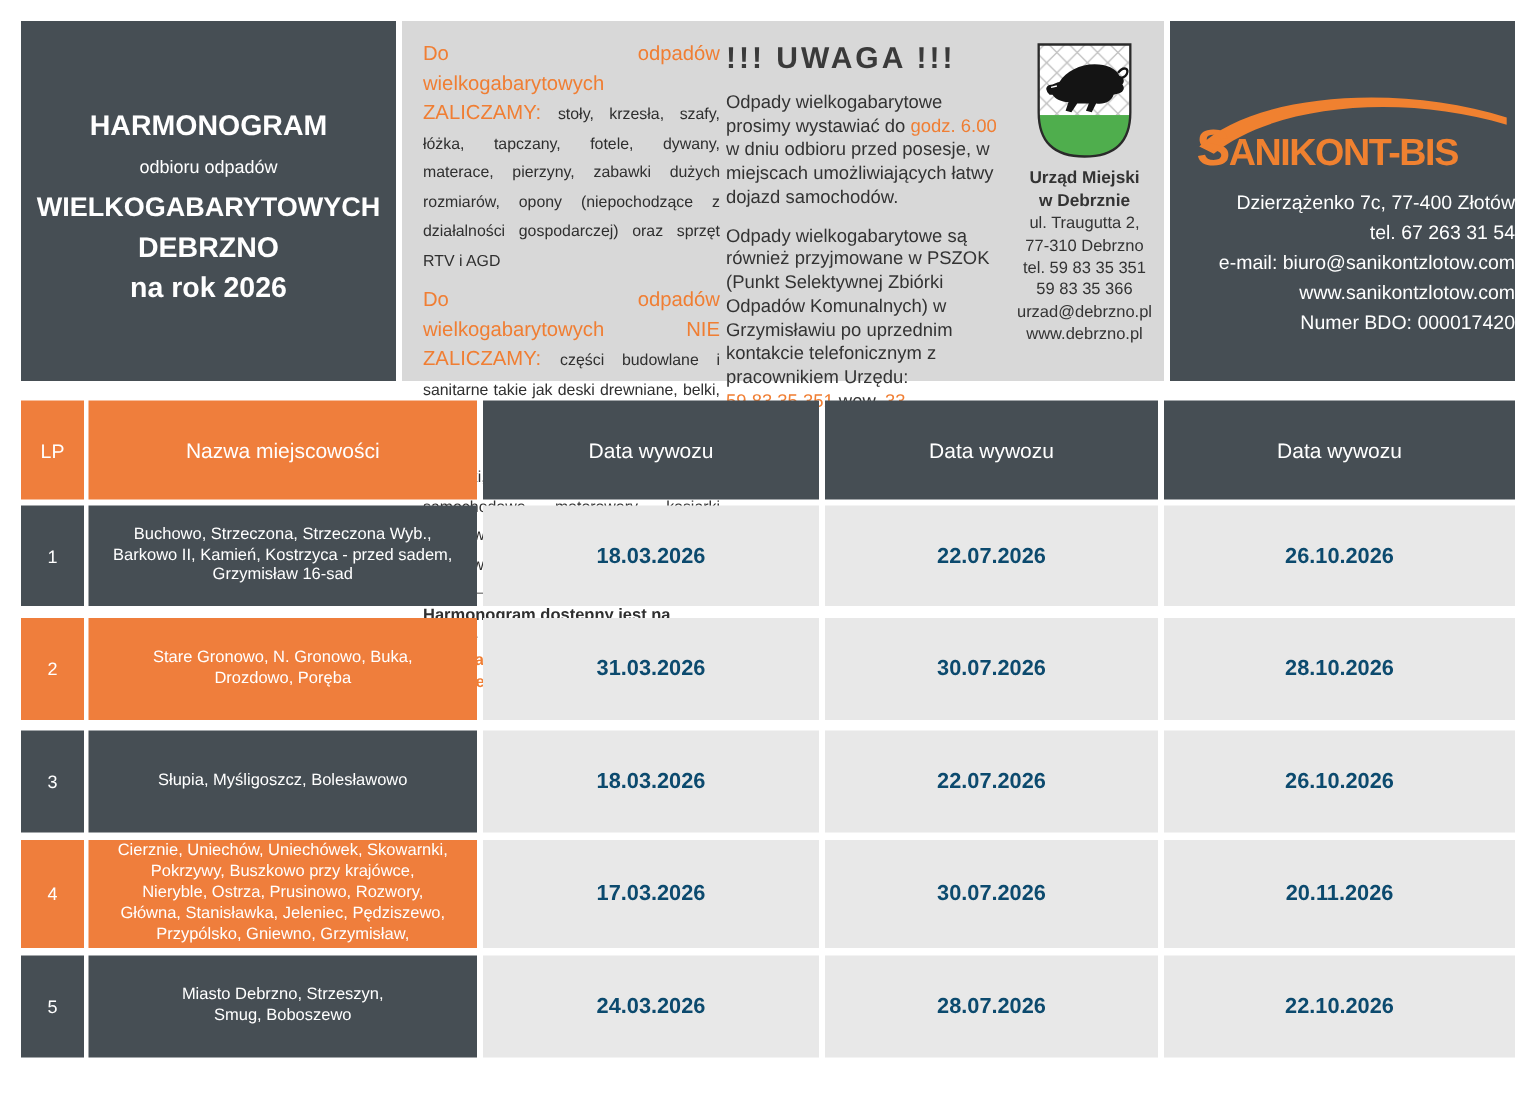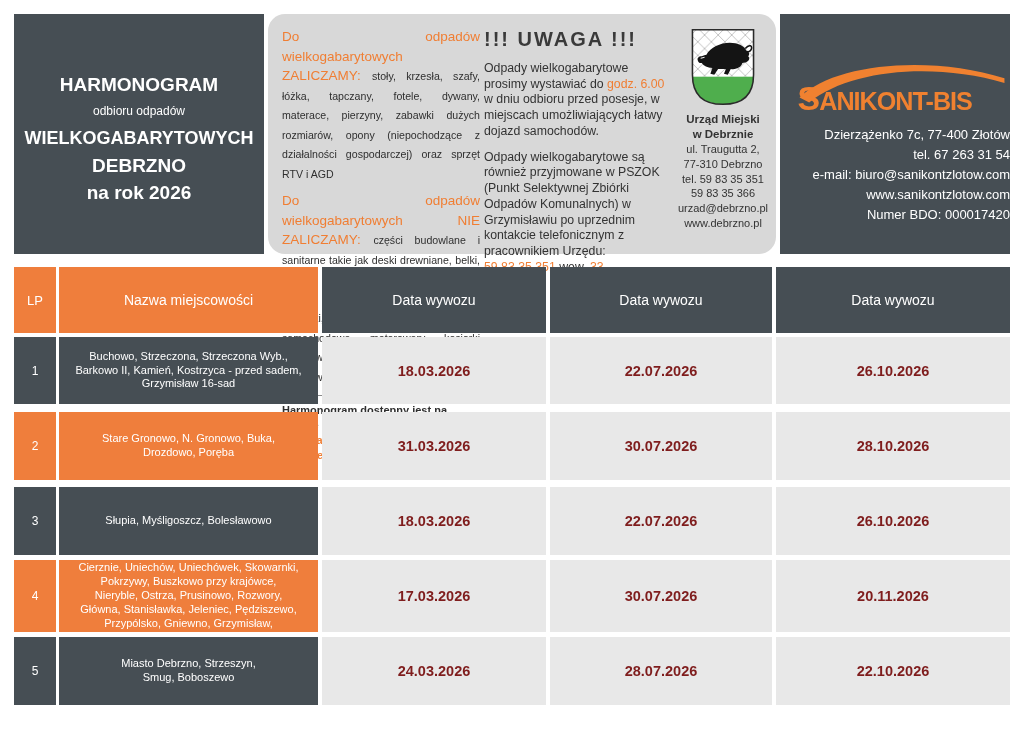--- a/index.html
+++ b/index.html
@@ -3,21 +3,21 @@
 <meta charset="utf-8">
 <style>
   * { margin: 0; padding: 0; box-sizing: border-box; }
   html, body { width: 1024px; height: 729px; background: #ffffff; }
   body { position: relative; font-family: "Liberation Sans", sans-serif; color: #333; }
 
   .abs { position: absolute; }
 
   
   .panel-dark { background: #464e54; }
-  .panel-gray { background: #d8d8d8; border-radius: 17px; }
+  .panel-gray { background: #d8d8d8; }
 
   .title-panel {
     left: 14px; top: 14px; width: 250px; height: 240px;
     display: flex; flex-direction: column; justify-content: center; align-items: center;
     text-align: center; color: #fff; padding-top: 8px;
   }
   .title-panel div { line-height: 27px; font-size: 12px; }
   .title-panel .bold { font-weight: bold; font-size: 19px; }
 
   .infoblock { left: 268px; top: 14px; width: 508px; height: 240px; }
@@ -55,21 +55,21 @@
     display: flex; align-items: center; justify-content: center; text-align: center;
   }
   .col-lp   { left: 14px;  width: 42px; }
   .col-name { left: 59px;  width: 259px; }
   .col-d1   { left: 322px; width: 224px; }
   .col-d2   { left: 550px; width: 222px; }
   .col-d3   { left: 776px; width: 234px; }
 
   .bg-orange { background: #ef7e3c; color: #fff; }
   .bg-dark   { background: #464e54; color: #fff; }
-  .bg-lite   { background: #e8e8e8; color: #7f1d1d; }
+  .bg-lite   { background: #e8e8e8; color: #0c4a6e; }
 
   .hdr-lp   { font-size: 13px; }
   .hdr-name { font-size: 14px; }
   .hdr-date { font-size: 14px; }
 
   .lp-num { font-size: 12px; }
   .name-cell { font-size: 11px; line-height: 1.27; white-space: pre-line; padding: 2px 6px; }
   .date-cell { font-size: 14.5px; font-weight: bold; }
 </style>
 </head>

